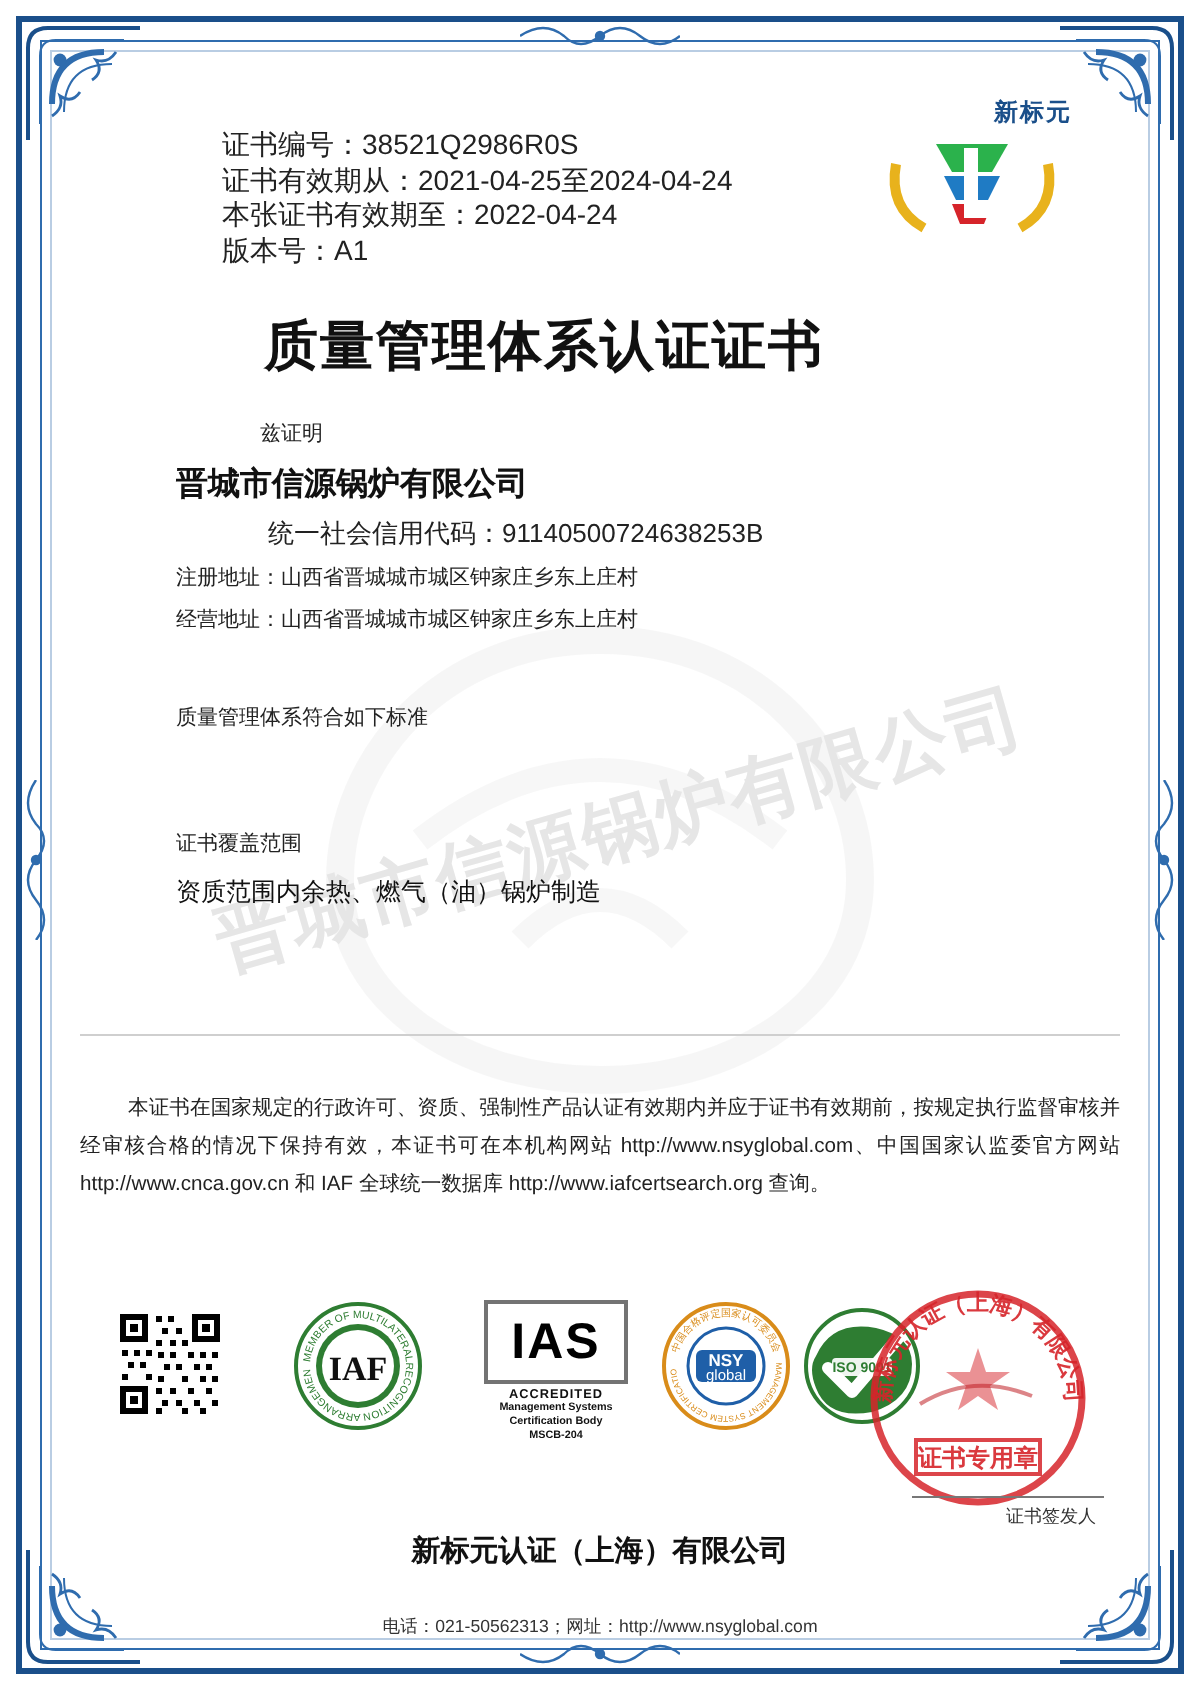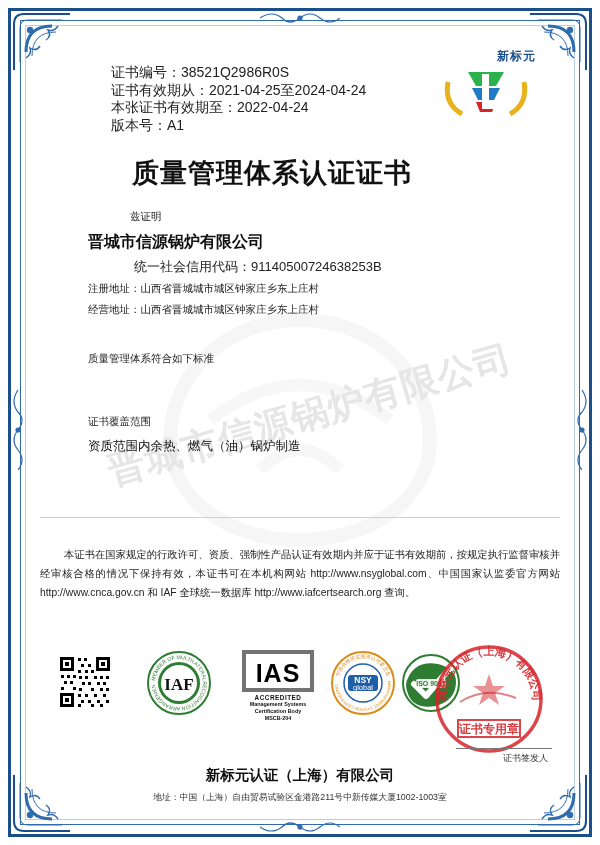--- a/index.html
+++ b/index.html
@@ -247,21 +247,21 @@
     position: absolute;
     left: 242px;
     top: 650px;
     width: 72px;
     height: 76px;
     text-align: center;
   }
   .ias-box {
     width: 72px;
     height: 42px;
-    border: 4px solid #737373;
+    border: 2px solid #737373;
     box-sizing: border-box;
     font-size: 25px;
     font-weight: bold;
     line-height: 38px;
     letter-spacing: 1px;
   }
   .ias-sub {
     font-size: 5.4px;
     line-height: 7px;
     color: #111;
@@ -598,16 +598,16 @@
         <rect x="28" y="80" width="62" height="17" fill="none" stroke="#d6242a" stroke-width="2" opacity="0.85"></rect>
         <text x="59" y="93" text-anchor="middle" font-size="12" font-weight="bold" fill="#d6242a" opacity="0.9" font-family="Liberation Sans, sans-serif">证书专用章</text>
         <path d="M30 62 q26 -16 56 -4" fill="none" stroke="#c01f25" stroke-width="2" opacity="0.55"></path>
       </svg>
     </div>
 
     <div class="sig-line"></div>
     <div class="signer">证书签发人</div>
 
     <div class="footer-company">新标元认证（上海）有限公司</div>
-    <div class="footer-addr">地址：中国（上海）自由贸易试验区金港路211号中新传媒大厦1002-1003室</div>
+    <div class="footer-tel">电话：021-50562313；网址：http://www.nsyglobal.com</div>
 
   </div>
 </div>
 
 </body></html>

